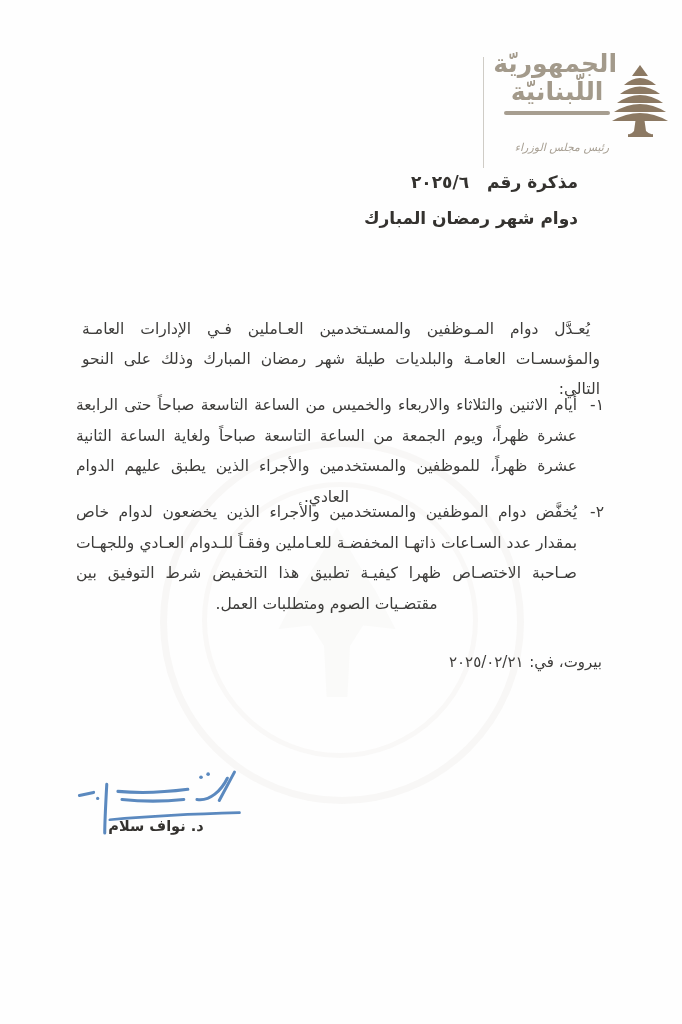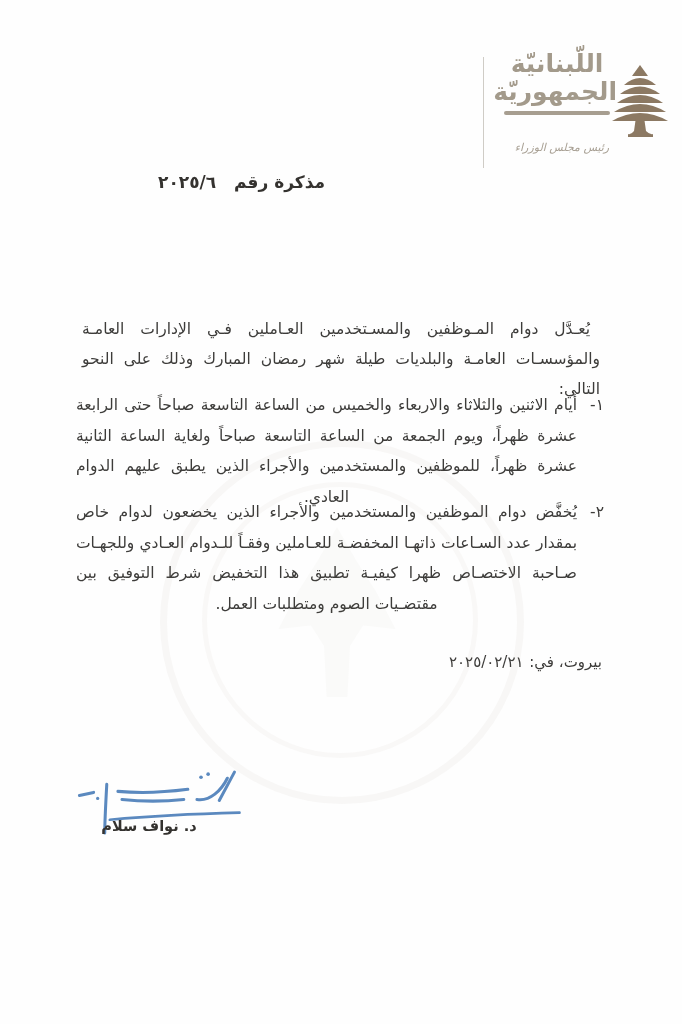--- a/index.html
+++ b/index.html
@@ -25,21 +25,21 @@
   }
   .cedar{ position:absolute; left:610px; top:63px; width:60px; height:74px; }
   .lh-script{
     position:absolute; left:486px; top:141px; width:152px;
     text-align:center; direction:rtl;
     color:#a8a094; font-size:11px; font-style:italic;
   }
   
   .title-block{
     position:absolute; left:158px; top:172px; width:420px;
-    text-align:left; direction:rtl;
+    text-align:right; direction:rtl;
   }
   .memo-line{ font-weight:bold; font-size:17px; color:#34322f; }
   .memo-line .num{ margin-right:12px; letter-spacing:1px; }
   .memo-subject{
     margin-top:16px; font-weight:bold; font-size:17px; color:#34322f;
   }
   
   .intro{
     position:absolute; right:78px; top:310px; width:518px; margin:4px;
     direction:rtl; text-align:justify; text-indent:10px;
@@ -63,21 +63,21 @@
   }
   .dateline .num{ margin-right:1px; letter-spacing:1px; }
   
   .sig-title{
     position:absolute; left:83px; top:743px; width:200px;
     text-align:center; direction:rtl;
     font-weight:bold; font-size:15.5px; color:#34322f;
   }
   .signature{ position:absolute; left:68px; top:762px; width:188px; height:76px; }
   .sig-name{
-    position:absolute; left:93px; top:818px; width:112px;
+    position:absolute; left:100px; top:818px; width:112px;
     text-align:center; direction:rtl;
     font-weight:bold; font-size:14.5px; color:#34322f;
   }
   
   .watermark{
     position:absolute; left:160px; top:440px; width:350px; height:350px;
     border:7px solid rgba(150,140,118,0.06); border-radius:50%;
     pointer-events:none;
   }
   .watermark::after{
@@ -93,22 +93,22 @@
   }
 </style>
 </head>
 <body>
 
 <div class="page">
 
   <div class="lh-divider"></div>
 
   <div class="lh-callig">
+    <div>الجمهوريّة</div>
     <div>اللّبنانيّة</div>
-    <div>الجمهوريّة</div>
     <div class="lh-flourish"></div>
   </div>
 
   <svg class="cedar" viewBox="0 0 60 74" aria-hidden="true">
     <g fill="#8c7963">
       <path d="M30 2 L38 13 H22 Z"></path>
       <path d="M14 22 Q30 8 46 22 Z"></path>
       <path d="M10 31 Q30 16 50 31 Z"></path>
       <path d="M7 40 Q30 24 53 40 Z"></path>
       <path d="M4 49 Q30 33 56 49 Z"></path>
@@ -117,20 +117,21 @@
     </g>
   </svg>
 
   <div class="lh-script">رئيس مجلس الوزراء</div>
 
   <div class="title-block">
     <div class="memo-line">
       <span>مذكرة رقم</span>
       <span class="num" dir="ltr">٢٠٢٥/٦</span>
     </div>
+    <div class="memo-subject">دوام شهر رمضان المبارك</div>
   </div>
 
   <p class="intro">يُعـدَّل دوام المـوظفين والمسـتخدمين العـاملين فـي الإدارات العامـة والمؤسسـات العامـة والبلديات طيلة شهر رمضان المبارك وذلك على النحو التالي:</p>
 
   <div class="item item1">
     <span class="marker">١-</span>
     <span class="itext">أيام الاثنين والثلاثاء والاربعاء والخميس من الساعة التاسعة صباحاً حتى الرابعة عشرة ظهراً، ويوم الجمعة من الساعة التاسعة صباحاً ولغاية الساعة الثانية عشرة ظهراً، للموظفين والمستخدمين والأجراء الذين يطبق عليهم الدوام العادي.</span>
   </div>
 
   <div class="item item2">

